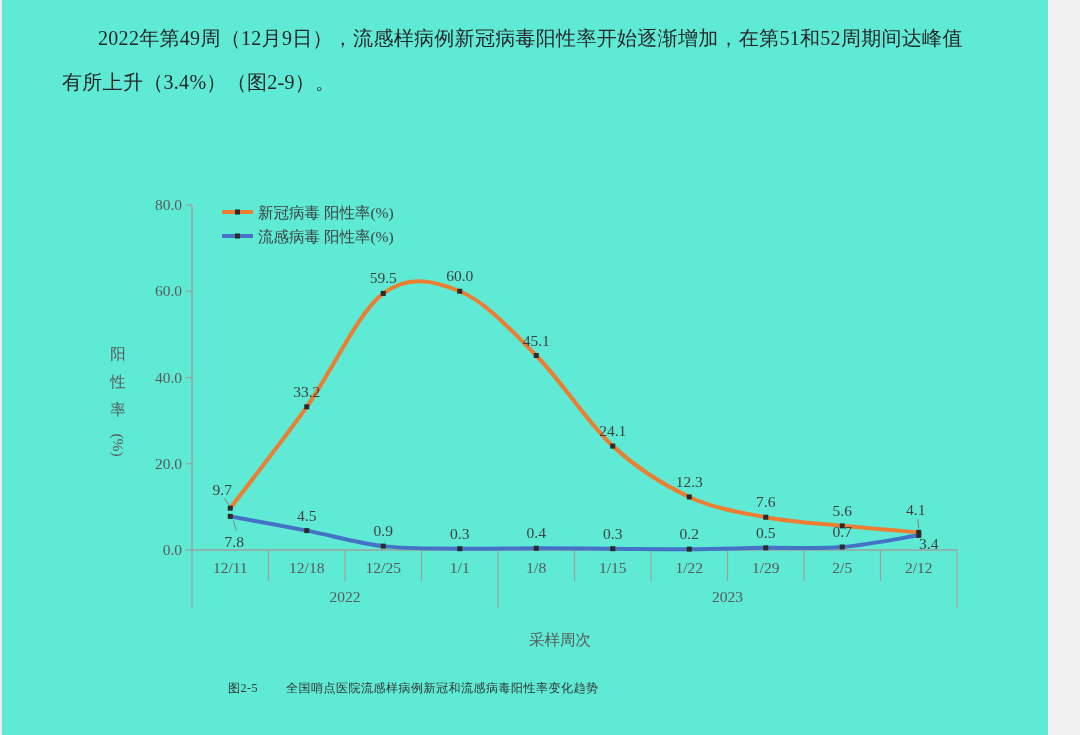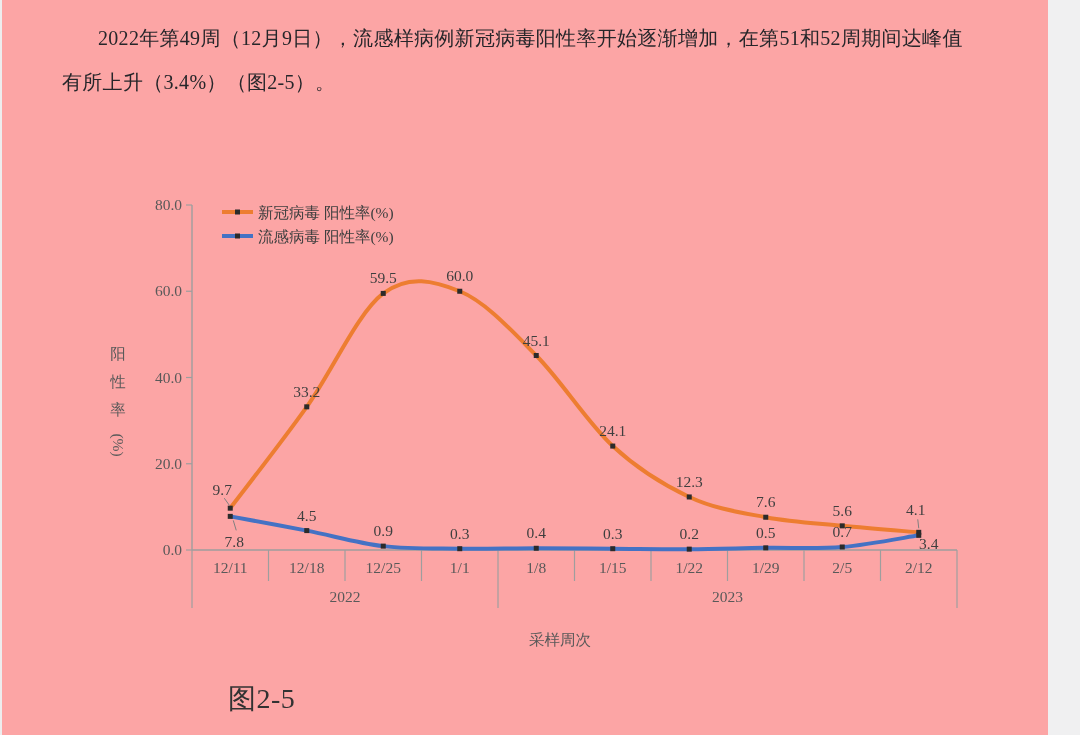--- a/index.html
+++ b/index.html
@@ -1,19 +1,19 @@
 <!DOCTYPE html>
 <html><head>
 <meta charset="utf-8">
 <style>
   html,body{margin:0;padding:0;background:#ffffff;}
   #page{
     position:relative;
     width:1080px;height:735px;
-    background:#fca5a5;
+    background:#5eead4;
     overflow:hidden;
     font-family:"Liberation Serif","DejaVu Serif",serif;
   }
   .gutter{position:absolute;top:0;height:735px;}
   #right-gutter{left:1048px;width:32px;background:#f0f0f1;}
   #left-gutter{left:0;width:2px;background:#ededee;}
   .para{
     position:absolute;left:62px;top:16px;width:956px;
     font-size:20px;line-height:44px;color:#26262a;
     letter-spacing:0.3px;
@@ -22,32 +22,32 @@
   .pline.indent{padding-left:36px;}
   #chart-svg{position:absolute;left:0;top:0;width:1080px;height:735px;}
   .ylab{
     position:absolute;left:104px;top:340px;width:28px;
     text-align:center;font-size:15.5px;color:#5a5a5a;
   }
   .ylab .ch{display:block;line-height:28px;}
   .ylab .unit{display:block;transform:rotate(90deg);margin-top:12px;line-height:18px;}
   .caption{
     position:absolute;left:228px;top:680px;
-    font-size:28px;color:#323232;display:flex;gap:28px;white-space:nowrap;
+    font-size:12px;color:#323232;display:flex;gap:28px;white-space:nowrap;
     letter-spacing:0.5px;
   }
 </style>
 </head>
 <body>
 
 <div id="page">
 
   <div class="para">
     <div class="pline indent">2022年第49周（12月9日），流感样病例新冠病毒阳性率开始逐渐增加，在第51和52周期间达峰值</div>
-    <div class="pline">有所上升（3.4%）（图2-5）。</div>
+    <div class="pline">有所上升（3.4%）（图2-9）。</div>
   </div>
 
   <svg id="chart-svg" viewBox="0 0 1080 735" xmlns="http://www.w3.org/2000/svg">
       <line x1="192" y1="205" x2="192" y2="550" stroke="#9e9e9e" stroke-width="1.4"></line>
       <line x1="192" y1="550" x2="957" y2="550" stroke="#9e9e9e" stroke-width="1.4"></line>
       <line x1="186" y1="550" x2="192" y2="550" stroke="#9e9e9e" stroke-width="1.2"></line>
       <text x="182" y="555" text-anchor="end" font-size="15.5" fill="#595959" font-family="&quot;Liberation Serif&quot;,&quot;DejaVu Serif&quot;,serif">0.0</text>
       <line x1="186" y1="463.75" x2="192" y2="463.75" stroke="#9e9e9e" stroke-width="1.2"></line>
       <text x="182" y="468.75" text-anchor="end" font-size="15.5" fill="#595959" font-family="&quot;Liberation Serif&quot;,&quot;DejaVu Serif&quot;,serif">20.0</text>
       <line x1="186" y1="377.5" x2="192" y2="377.5" stroke="#9e9e9e" stroke-width="1.2"></line>
@@ -135,17 +135,18 @@
 
   <div class="ylab" id="ylab">
       <span class="ch">阳</span>
       <span class="ch">性</span>
       <span class="ch">率</span>
       <span class="unit">(%)</span>
     </div>
 
   <div class="caption">
     <span>图2-5</span>
+    <span>全国哨点医院流感样病例新冠和流感病毒阳性率变化趋势</span>
   </div>
 
   <div class="gutter" id="right-gutter"></div>
   <div class="gutter" id="left-gutter"></div>
 </div>
 
 </body></html>

